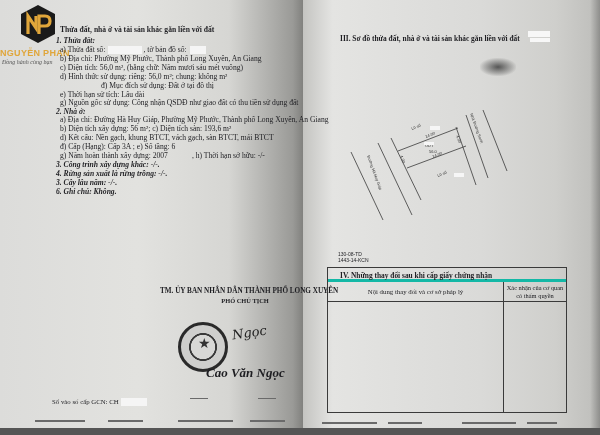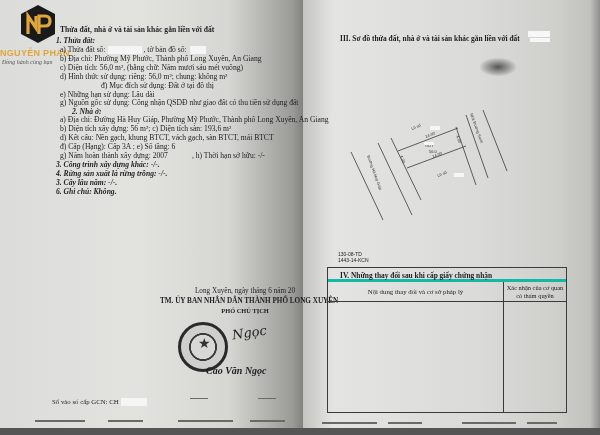--- a/index.html
+++ b/index.html
@@ -46,21 +46,21 @@
       position:absolute; left:178px; top:322px; width:50px; height:50px; border-radius:50%;
       border:3px solid #2a2a2a; background:radial-gradient(circle, #d8d8d6 38%, #3a3a3a 40%, #3a3a3a 44%, #cfcfcd 46%);
     }
     .stamp .star {
       position:absolute; left:17px; top:12px; font-size:14px; color:#333; line-height:1;
     }
     .signature {
       position:absolute; left:232px; top:325px; font-family:"DejaVu Serif", serif; font-style:italic;
       font-size:13px; color:#222; transform:rotate(-8deg);
     }
-    .signer-name { position:absolute; left:206px; top:365px; font-size:10px; font-style:italic; font-weight:bold; }
+    .signer-name { position:absolute; left:206px; top:365px; font-size:13px; font-style:italic; font-weight:bold; }
 
     .gcn-line { left:52px; top:398px; font-size:6.8px; }
     .dash { position:absolute; height:2px; background:#6a6a6a; }
 
     
     .diagram { position:absolute; left:340px; top:60px; width:230px; height:160px; }
     .smudge {
       position:absolute; left:480px; top:58px; width:36px; height:18px;
       background:radial-gradient(ellipse, rgba(30,30,30,0.7) 0%, rgba(30,30,30,0.2) 55%, rgba(0,0,0,0) 75%);
     }
@@ -106,38 +106,37 @@
 
 <div class="txt sec-title">Thửa đất, nhà ở và tài sản khác gắn liền với đất</div>
 <div class="txt bold ital" style="left:56px;top:37px;">1. Thửa đất:</div>
 <div class="txt" style="left:60px;top:46px;">
   <span>a) Thửa đất số:</span><span class="redact" style="width:34px;margin:0 2px;"></span><span>, tờ bản đồ số:</span><span class="redact" style="width:16px;margin-left:3px;"></span>
 </div>
 <div class="txt" style="left:60px;top:55px;">b) Địa chỉ: Phường Mỹ Phước, Thành phố Long Xuyên, An Giang</div>
 <div class="txt" style="left:60px;top:64px;">c) Diện tích:          56,0     m², (bằng chữ: Năm mươi sáu mét vuông)</div>
 <div class="txt" style="left:60px;top:73px;">d) Hình thức sử dụng: riêng:   56,0         m²; chung:    không         m²</div>
 <div class="txt" style="left:60px;top:82px;padding-left:41px;">đ) Mục đích sử dụng:  Đất ở tại đô thị</div>
-<div class="txt" style="left:60px;top:91px;">e) Những hạn sử dụng:  Lâu dài</div>
+<div class="txt" style="left:60px;top:91px;">e) Thời hạn sử tích:  Lâu dài</div>
 <div class="txt" style="left:60px;top:99px;">g) Nguồn gốc sử dụng: Công nhận QSDĐ như giao đất có thu tiền sử dụng đất</div>
 
-<div class="txt bold ital" style="left:72px;top:108px;">2. Nhà ở:</div>
+<div class="txt bold ital" style="left:56px;top:108px;">2. Nhà ở:</div>
 <div class="txt" style="left:60px;top:116px;">a) Địa chỉ:  Đường Hà Huy Giáp, Phường Mỹ Phước, Thành phố Long Xuyên, An Giang</div>
 <div class="txt" style="left:60px;top:125px;">b) Diện tích xây dựng:          56          m²; c) Diện tích sàn:   193,6      m²</div>
 <div class="txt" style="left:60px;top:134px;">d) Kết cấu:  Nền gạch, khung BTCT, vách gạch, sàn BTCT, mái BTCT</div>
 <div class="txt" style="left:60px;top:143px;">đ) Cấp (Hạng):  Cấp 3A          ; e) Số tầng:   6</div>
 <div class="txt" style="left:60px;top:152px;">
   <span>g) Năm hoàn thành xây dựng: 2007</span><span style="display:inline-block;width:24px;"></span><span>, h) Thời hạn sở hữu: -/-</span>
 </div>
 <div class="txt bold ital" style="left:56px;top:161px;">3. Công trình xây dựng khác: -/-.</div>
 <div class="txt bold ital" style="left:56px;top:170px;">4. Rừng sản xuất là rừng trồng: -/-.</div>
 <div class="txt bold ital" style="left:56px;top:179px;">3. Cây lâu năm: -/-.</div>
 <div class="txt bold ital" style="left:56px;top:188px;">6. Ghi chú: Không.</div>
 
 <div class="sign-block">
-  <div class="line">Long Xuyên, ngày        tháng    6    năm 20</div>
   <div class="line bold">TM. ỦY BAN NHÂN DÂN THÀNH PHỐ LONG XUYÊN</div>
   <div class="line bold" style="font-size:6.4px;">PHÓ CHỦ TỊCH</div>
 </div>
 <div class="stamp">
     <span class="star">★</span>
   </div>
 <div class="signature">Ngọc</div>
 <div class="signer-name">Cao Văn Ngọc</div>
 
 <div class="txt gcn-line">

